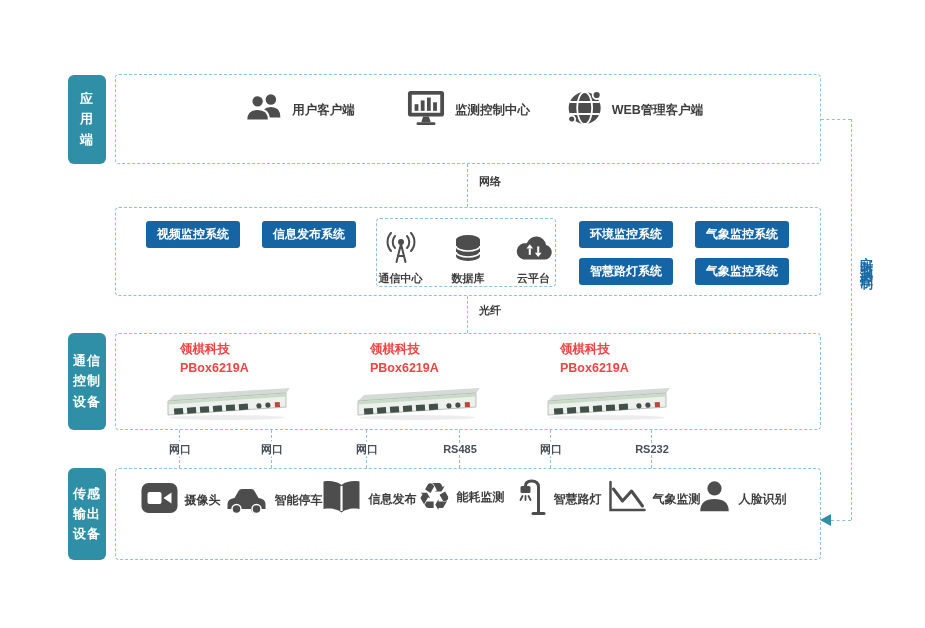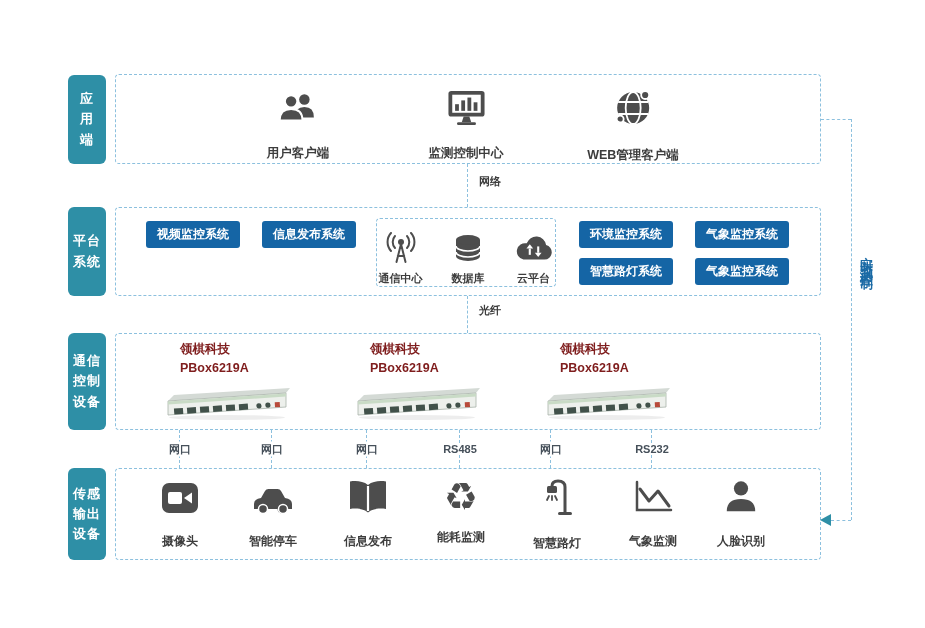--- a/index.html
+++ b/index.html
@@ -9,36 +9,36 @@
   
   .tab{position:absolute;left:68px;width:38px;background:#2e8fa6;border-radius:6px;
        color:#fff;font-weight:bold;font-size:13px;line-height:1.55;
        display:flex;align-items:center;justify-content:center;text-align:center;
        white-space:pre-line;letter-spacing:1px;}
 
   
   .layer-box{position:absolute;left:115px;width:706px;border:1.5px dashed #8cc0de;border-radius:4px;box-sizing:border-box;}
 
   
-  .node{position:absolute;transform:translateX(-50%);display:flex;flex-direction:column;align-items:center;gap:14px;}
+  .node{position:absolute;transform:translateX(-50%);display:flex;flex-direction:row;align-items:center;gap:5px;}
   .node-label{font-size:12px;font-weight:bold;color:#3d3d3d;white-space:nowrap;}
   .app-node .node-label{font-size:12.5px;}
 
   
   .btn{position:absolute;width:94px;height:27px;background:#1565a5;border-radius:3px;color:#fff;
        font-size:12px;font-weight:bold;display:flex;align-items:center;justify-content:center;
        white-space:nowrap;cursor:pointer;}
   .core-box{position:absolute;left:260px;top:10px;width:180px;height:69px;border:1.5px dashed #8cc0de;
        border-radius:4px;box-sizing:border-box;display:flex;align-items:flex-end;justify-content:space-evenly;gap:27px;}
   .core-item{display:flex;flex-direction:column;align-items:center;gap:3px;}
   .core-item .node-label{font-size:11px;}
 
   
   .device{position:absolute;width:132px;top:6px;}
-  .device-brand,.device-model{color:#7f1d1d;font-size:12.5px;font-weight:bold;margin-left:16px;line-height:1.55;}
+  .device-brand,.device-model{color:#ef4444;font-size:12.5px;font-weight:bold;margin-left:16px;line-height:1.55;}
   .device-img{display:block;margin-top:2px;}
 
   
   .vline{position:absolute;width:0;border-left:1.5px dashed #8cc0de;}
   .hline{position:absolute;height:0;border-top:1.5px dashed #8cc0de;}
   .link-label{position:absolute;font-size:11px;font-weight:bold;color:#3d3d3d;white-space:nowrap;}
   .port-label{position:absolute;transform:translate(-50%,-50%);font-size:11px;font-weight:bold;color:#46505a;
        background:#fff;padding:0 3px;white-space:nowrap;}
 
   
@@ -97,22 +97,20 @@
           <circle cx="9" cy="32" r="3.5" fill="#4d4d4d" stroke="#fff" stroke-width="1.8"></circle>
         </svg>
       </span>
       <span class="node-label">WEB管理客户端</span>
     </div>
   </div>
 
   <div class="vline" style="left:467px;top:164px;height:43px;"></div>
   <div class="link-label" style="left:479px;top:174px;">网络</div>
 
-  <div class="tab" style="top:207px;height:89px;">平台
-系统</div>
   <div class="layer-box" style="top:207px;height:89px;">
     <div class="btn" style="left:146px;top:13px;">信息发布系统</div>
     <div class="btn" style="left:30px;top:13px;">视频监控系统</div>
 
     <div class="core-box">
       <div class="core-item">
         <span>
           <svg width="34" height="32" viewBox="0 0 34 32">
             <g stroke="#4d4d4d" fill="none" stroke-width="2" stroke-linecap="round">
               <path d="M11 4 a 9 9 0 0 0 0 12"></path>

